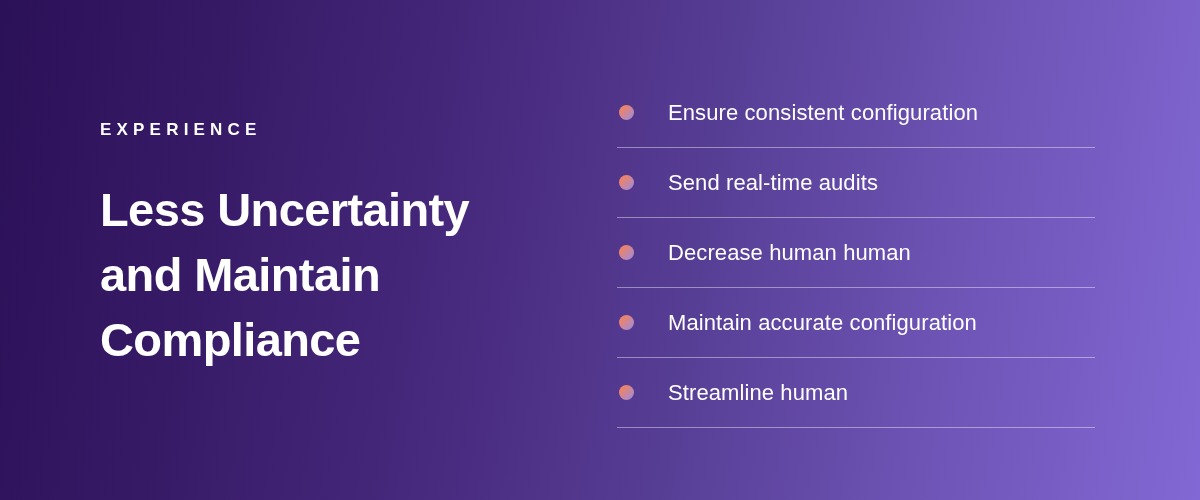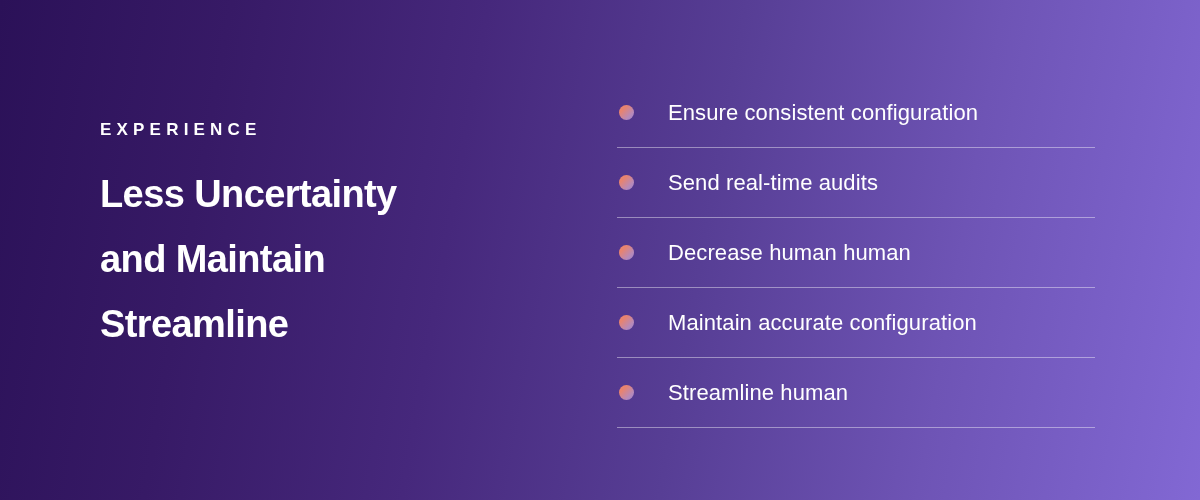--- a/index.html
+++ b/index.html
@@ -35,27 +35,27 @@
     top: 120px;
     width: 470px;
   }
 
   #eyebrow {
     color: #ffffff;
     font-size: 17px;
     font-weight: bold;
     letter-spacing: 5.2px;
     line-height: 20px;
-    margin: 0 0 22px 0;
+    margin: 0 0 37px 0;
     white-space: nowrap;
   }
 
   #headline {
     color: #ffffff;
-    font-size: 38px;
+    font-size: 47px;
     font-weight: bold;
     line-height: 65px;
     letter-spacing: -0.6px;
     margin: 0;
   }
   #headline .hl-line {
     display: block;
     white-space: nowrap;
   }
 
@@ -102,21 +102,21 @@
 <body>
 
 <div id="banner">
 
   <div id="left-col">
     <div id="eyebrow">EXPERIENCE</div>
 
     <h1 id="headline">
       <span class="hl-line">Less Uncertainty</span>
       <span class="hl-line">and Maintain</span>
-      <span class="hl-line">Streamline</span>
+      <span class="hl-line">Compliance</span>
     </h1>
   </div>
 
   <ul id="feature-list">
     <li class="feature-item">
       <span class="bullet-dot"></span>
       <span class="feature-label">Ensure consistent configuration</span>
     </li>
     <li class="feature-item">
       <span class="bullet-dot"></span>

